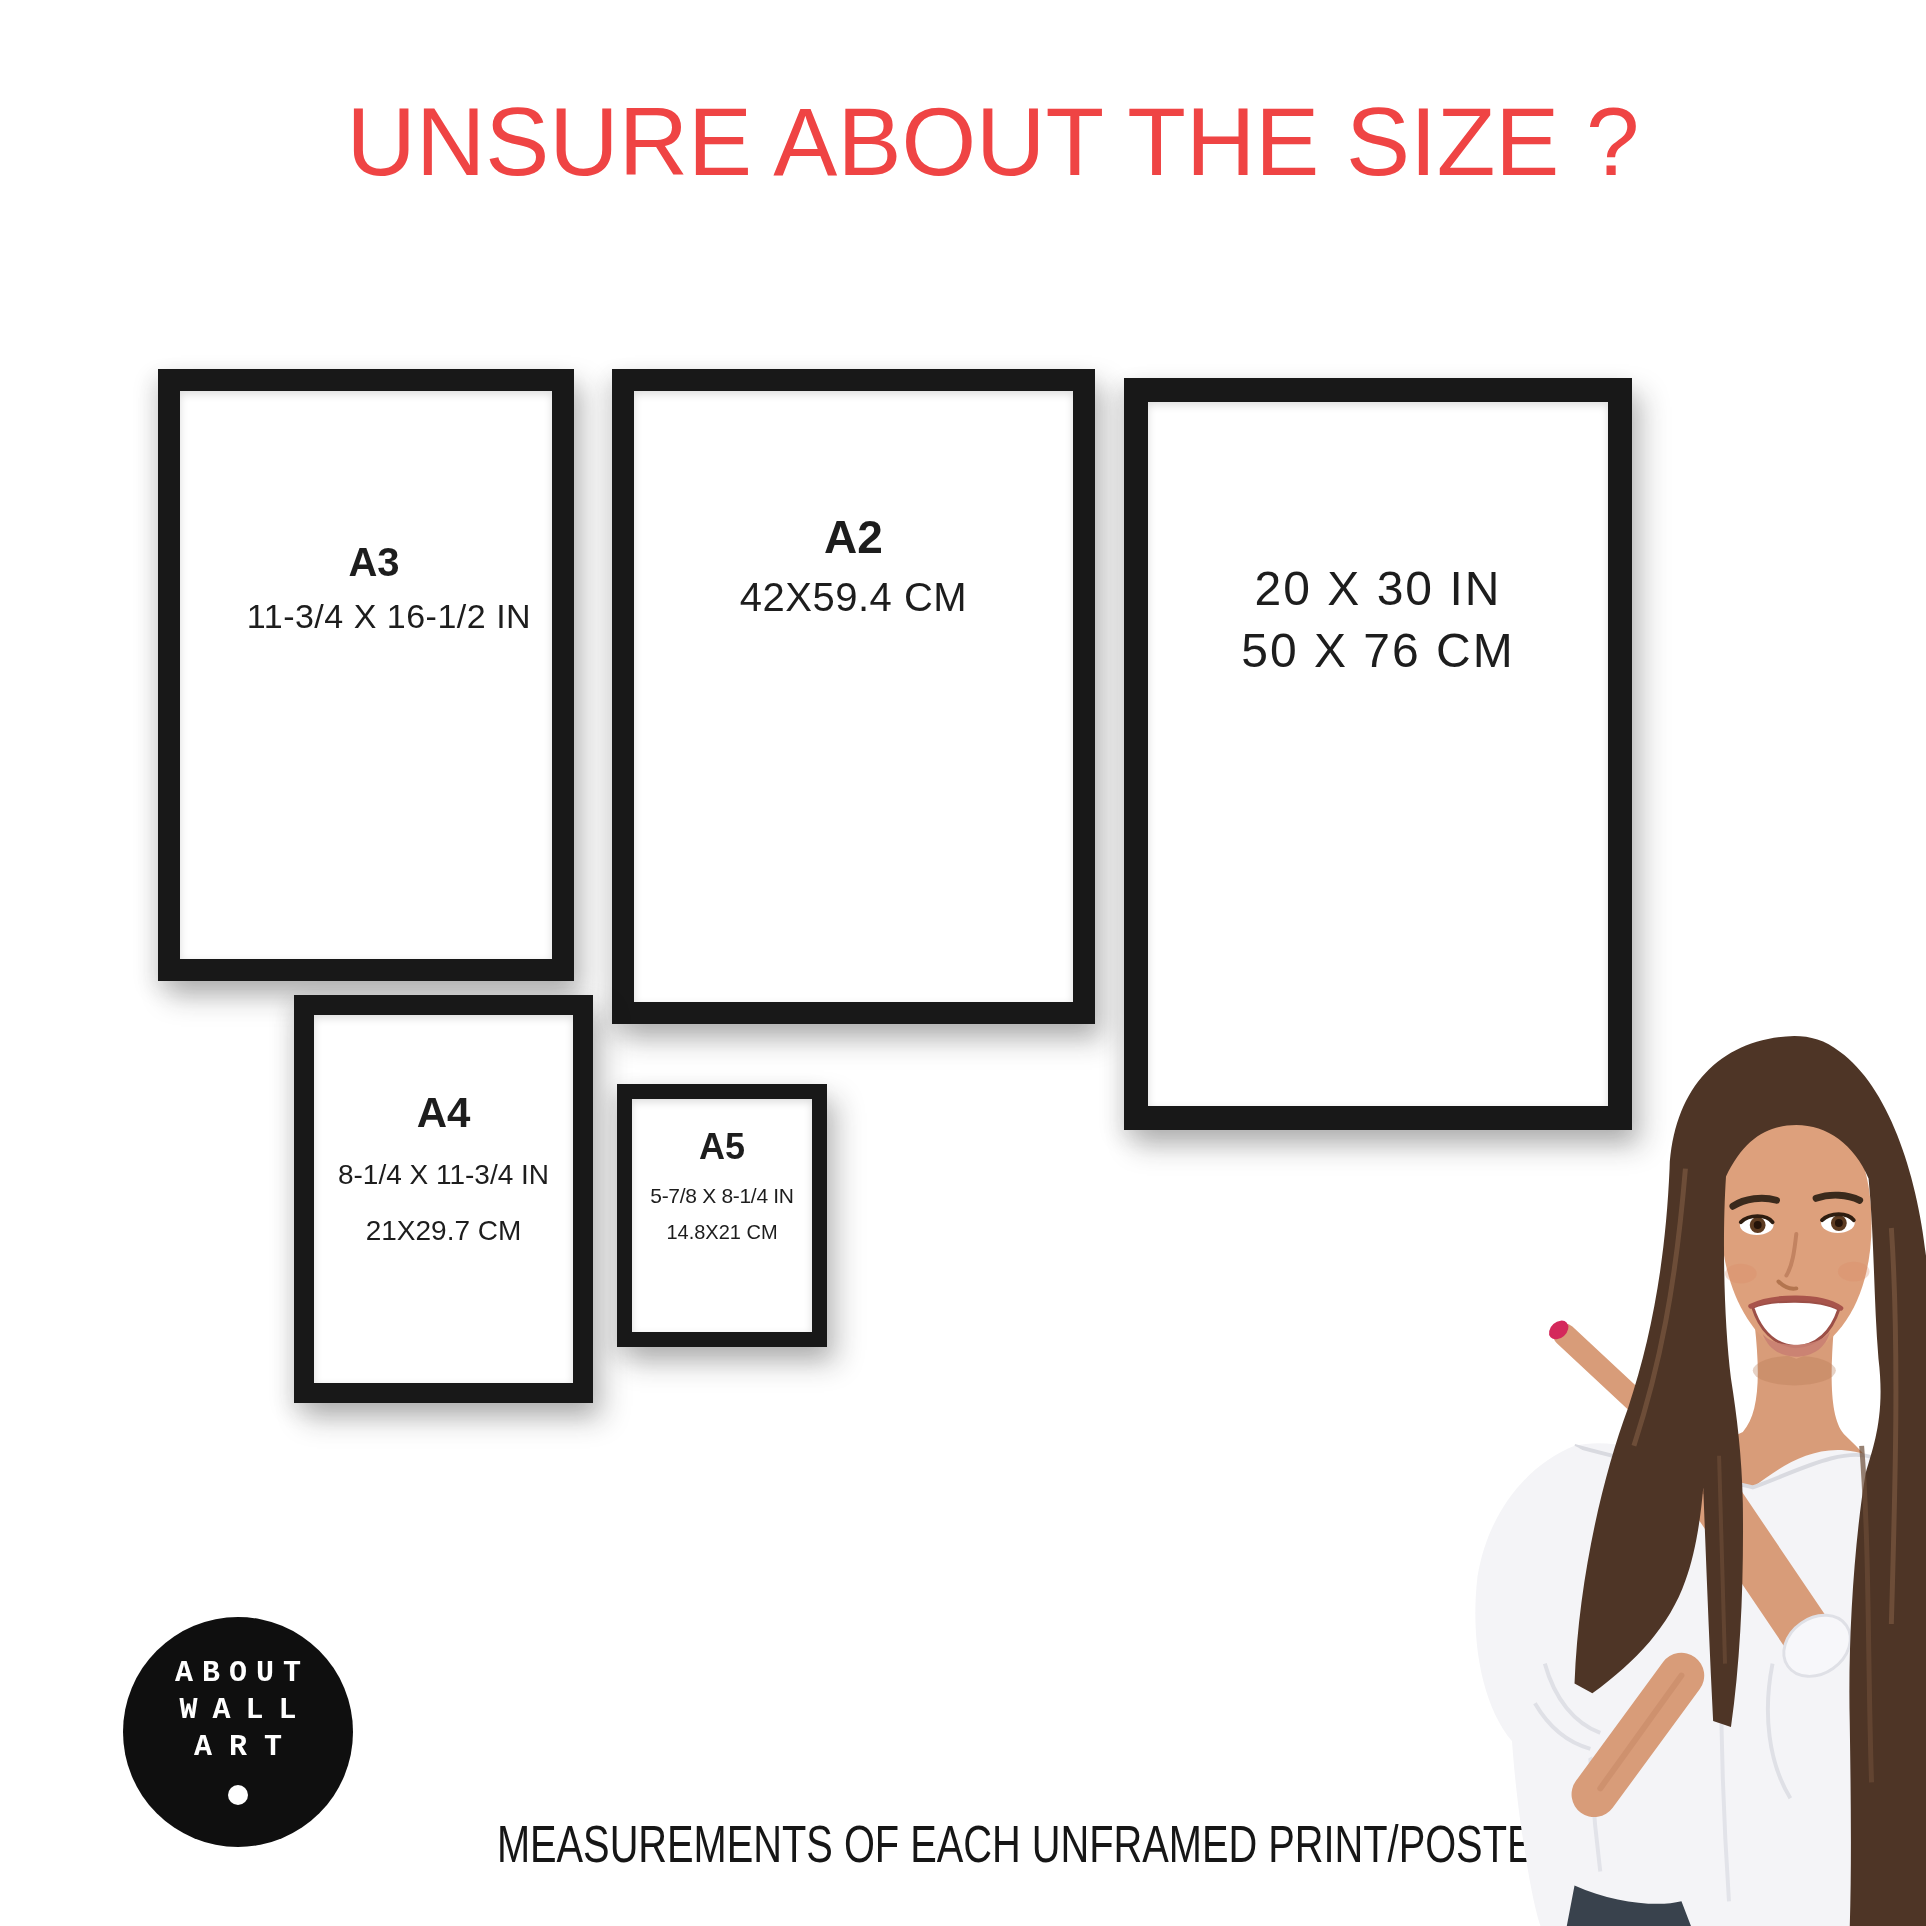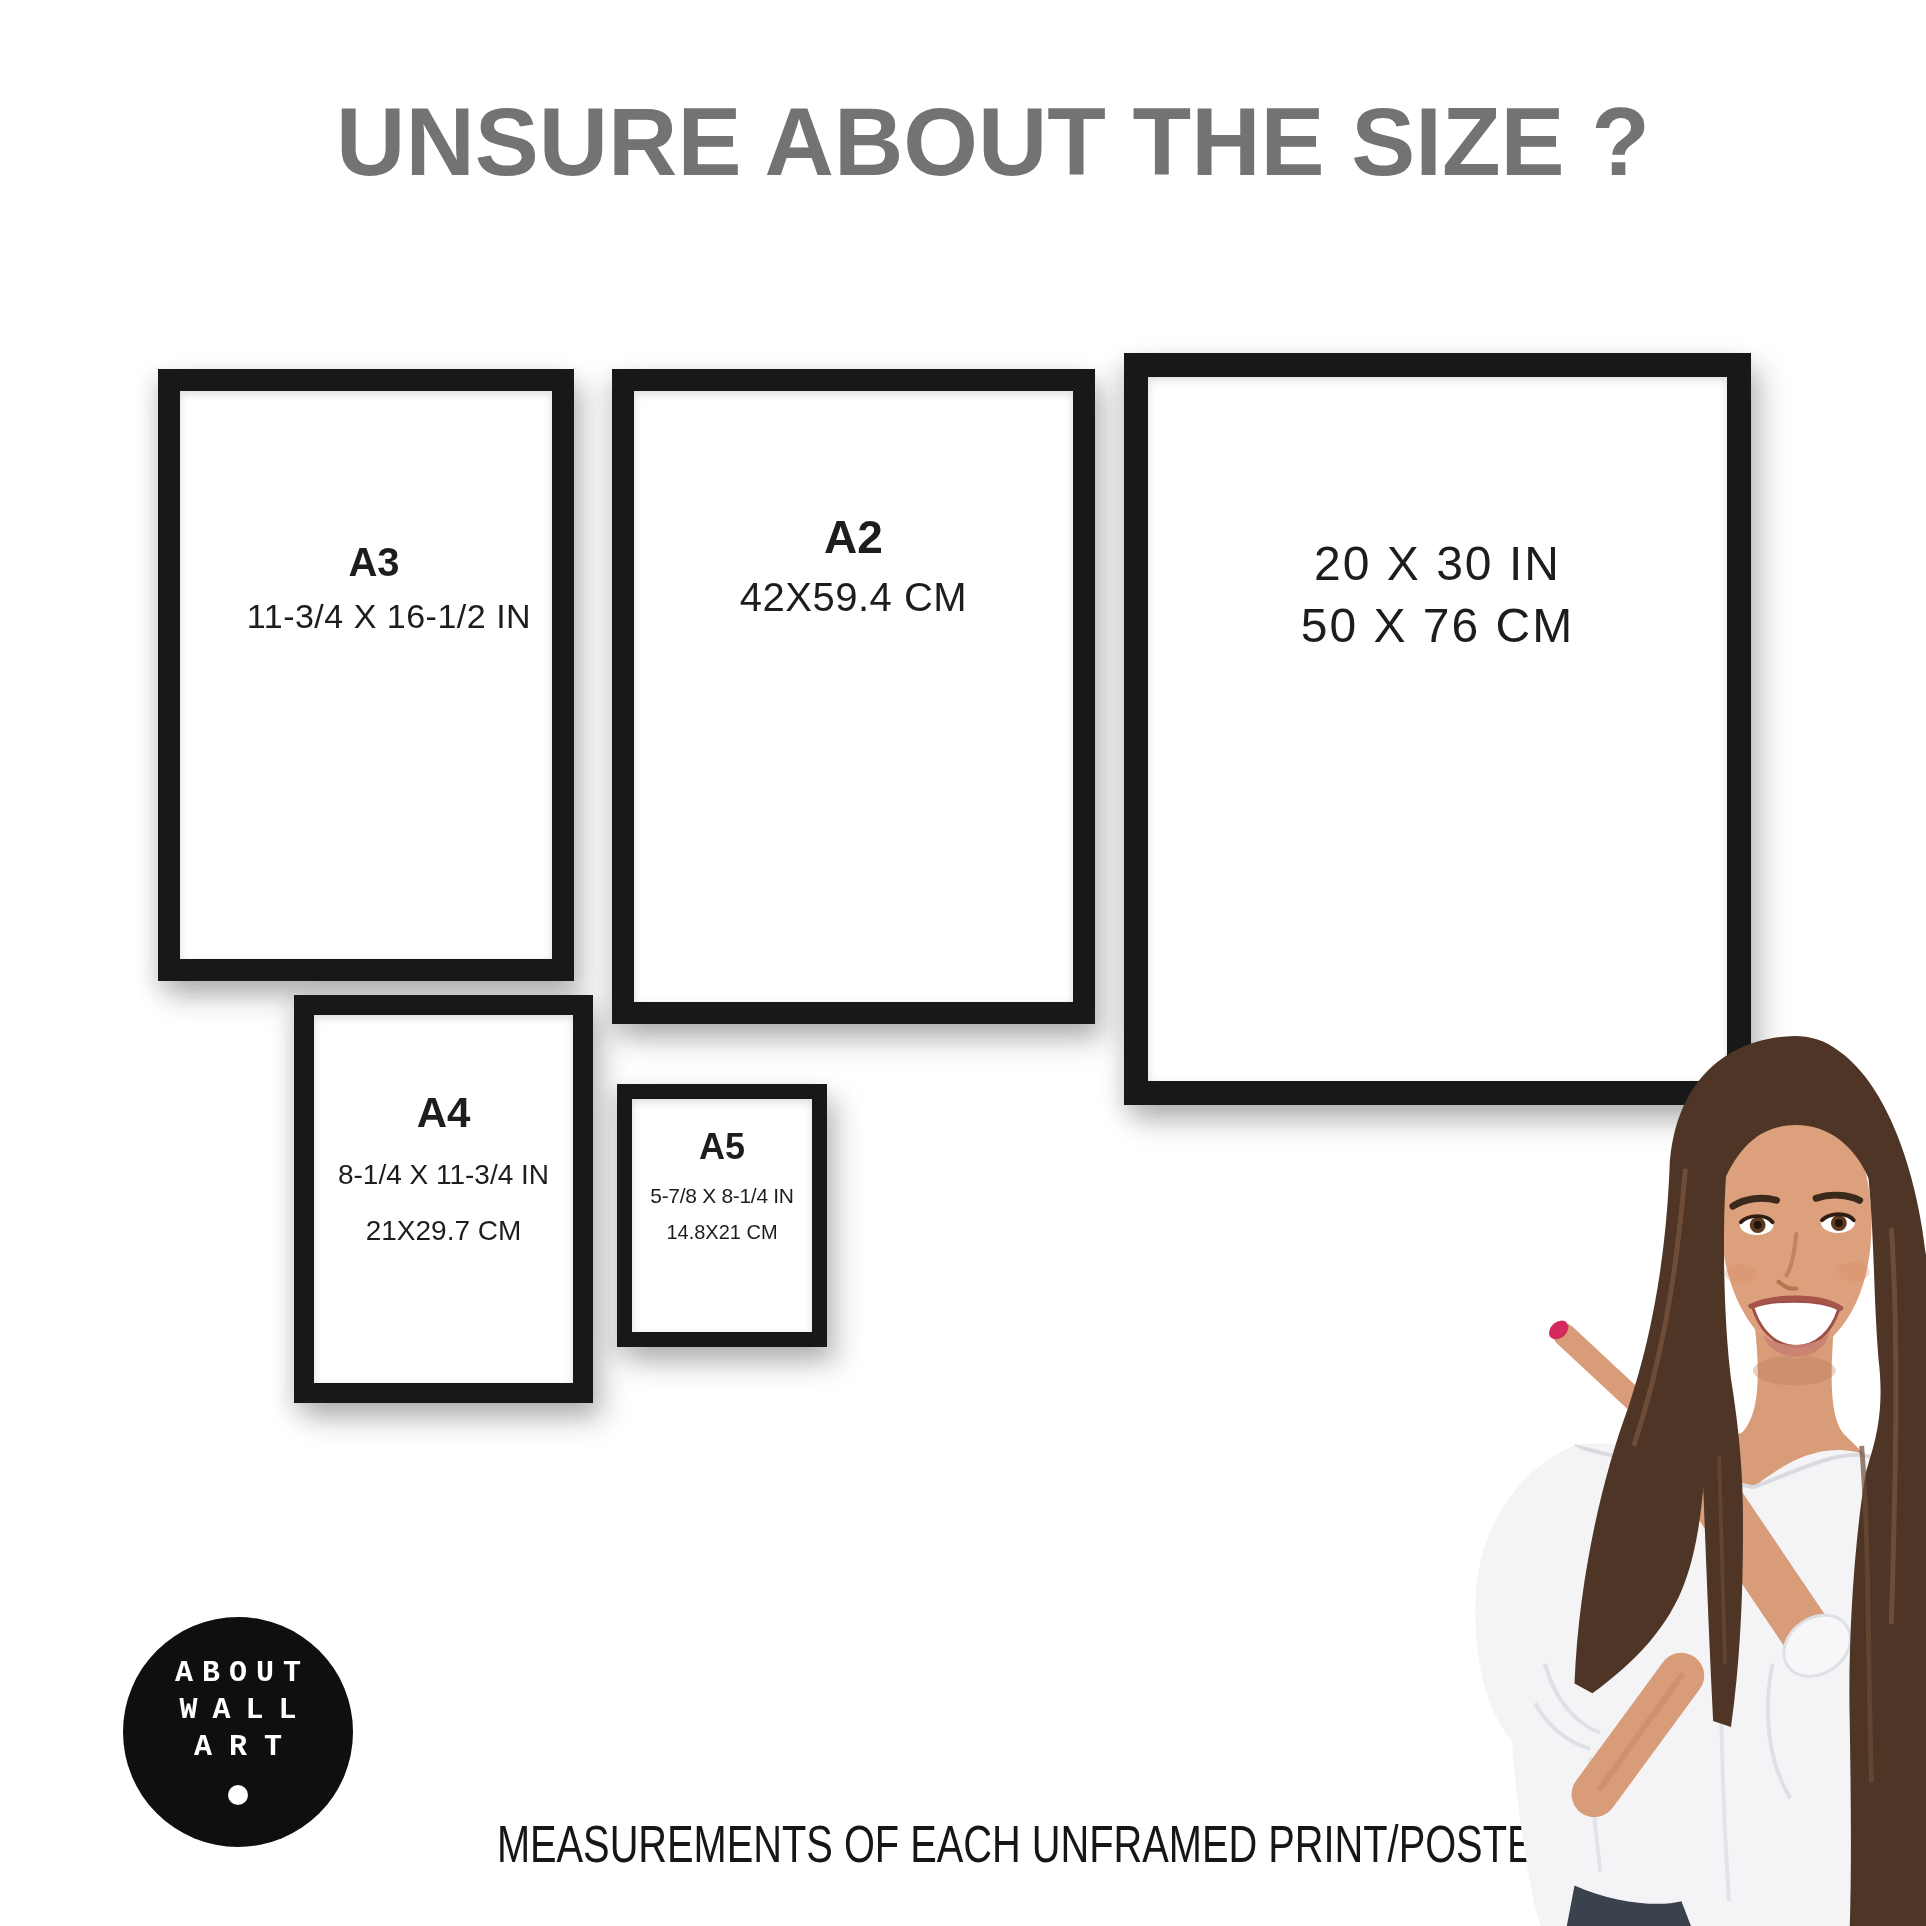--- a/index.html
+++ b/index.html
@@ -3,41 +3,41 @@
 <meta charset="utf-8">
 <style>
   html,body{margin:0;padding:0;background:#e8e8e8;}
   .canvas{
     position:relative;width:1927px;height:1927px;background:#ffffff;
     overflow:hidden;font-family:"Liberation Sans",sans-serif;color:#1c1c1c;
   }
   
   .title{
     position:absolute;top:87px;left:59px;right:0;text-align:center;
-    font-size:96px;font-weight:700;letter-spacing:0px;color:#737373;white-space:nowrap;
+    font-size:96px;font-weight:400;letter-spacing:0px;color:#ef4444;white-space:nowrap;
   }
   
   .frame{
     position:absolute;background:#fff;border-style:solid;border-color:#181818;
     box-sizing:border-box;
     box-shadow:10px 16px 26px rgba(30,30,30,.28), -6px 8px 20px rgba(30,30,30,.12),
                inset 0 3px 9px rgba(0,0,0,.14);
   }
   .frame .ft{width:100%;text-align:center;color:#1d1d1d;}
   .fl{font-weight:700;line-height:1.1;}
   .fs{line-height:1.2;letter-spacing:0.5px;white-space:nowrap;}
   .frame-a3{left:158px;top:369px;width:416px;height:612px;border-width:22px;}
   .frame-a3 .ft{padding-top:149px;}
   .frame-a3 .fl{font-size:40px;padding-left:16px;}
   .frame-a3 .fs{font-size:34px;margin-top:12px;padding-left:46px;}
   .frame-a2{left:612px;top:369px;width:483px;height:655px;border-width:22px;}
   .frame-a2 .ft{padding-top:121px;}
   .frame-a2 .fl{font-size:46px;}
   .frame-a2 .fs{font-size:40px;margin-top:10px;}
-  .frame-2030{left:1124px;top:353px;width:627px;height:752px;border-width:24px;}
+  .frame-2030{left:1124px;top:378px;width:508px;height:752px;border-width:24px;}
   .frame-2030 .ft{padding-top:156px;}
   .frame-2030 .fs{font-size:48px;margin-top:0;line-height:1.3;letter-spacing:2px;}
   .frame-a4{left:294px;top:995px;width:299px;height:408px;border-width:20px;}
   .frame-a4 .ft{padding-top:75px;}
   .frame-a4 .fl{font-size:42px;}
   .frame-a4 .fs{font-size:28px;margin-top:22px;letter-spacing:0;}
   .frame-a5{left:617px;top:1084px;width:210px;height:263px;border-width:15px;}
   .frame-a5 .ft{padding-top:28px;}
   .frame-a5 .fl{font-size:36px;}
   .frame-a5 .fs1{font-size:21px;margin-top:16px;letter-spacing:-0.3px;}

